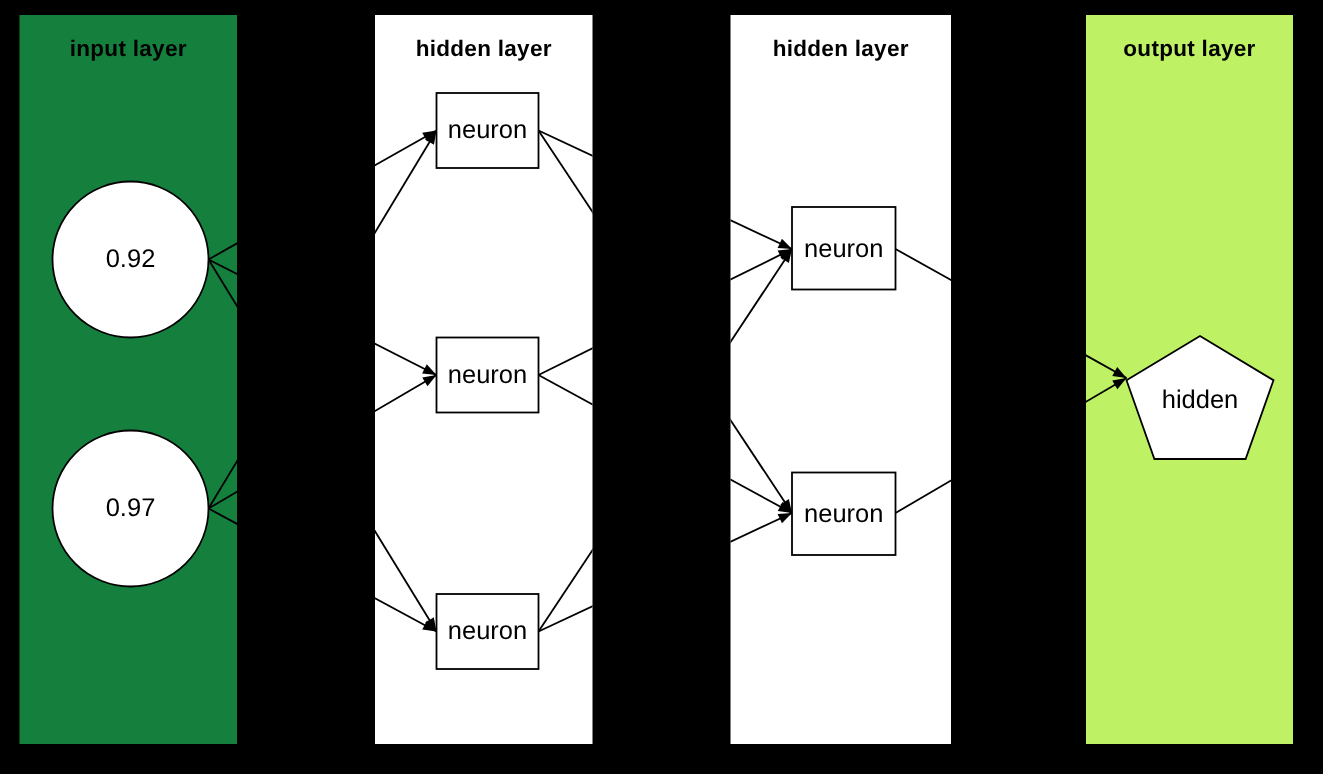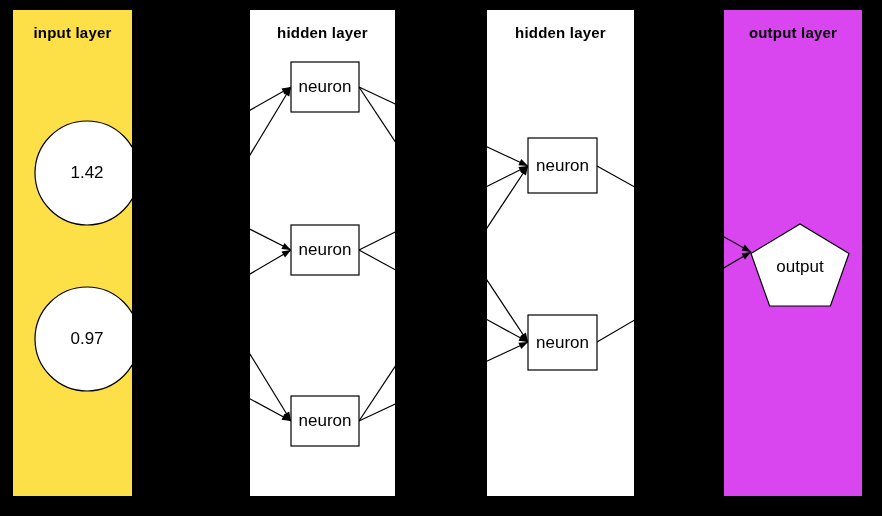--- a/index.html
+++ b/index.html
@@ -42,35 +42,35 @@
     color: #000000;
     text-align: center;
     white-space: nowrap;
     transform: translate(-50%, -50%);
   }
 </style>
 </head>
 <body>
 
 <div id="canvas" style="width: 882px; height: 516px; background: rgb(0, 0, 0);">
-    <div class="layer-panel" style="left: 13px; top: 10px; width: 119px; height: 486px; background: #fde047;">
+    <div class="layer-panel" style="left: 13px; top: 10px; width: 145px; height: 486px; background: #15803d;">
       <svg class="panel-svg" width="145" height="486">
         <g>
           <line x1="126" y1="163" x2="278" y2="77" stroke="#000000" stroke-width="1.2"></line>
           <line x1="126" y1="163" x2="278" y2="240" stroke="#000000" stroke-width="1.2"></line>
           <line x1="126" y1="163" x2="278" y2="411" stroke="#000000" stroke-width="1.2"></line>
           <line x1="126" y1="329" x2="278" y2="77" stroke="#000000" stroke-width="1.2"></line>
           <line x1="126" y1="329" x2="278" y2="240" stroke="#000000" stroke-width="1.2"></line>
           <line x1="126" y1="329" x2="278" y2="411" stroke="#000000" stroke-width="1.2"></line>
         </g>
         <circle cx="74" cy="163" r="52" fill="#ffffff" stroke="#000000" stroke-width="1.2"></circle>
         <circle cx="74" cy="329" r="52" fill="#ffffff" stroke="#000000" stroke-width="1.2"></circle>
       </svg>
       <div class="layer-title" style="top: 14px;">input layer</div>
-      <div class="node-label" style="left: 74px; top: 163px;">1.42</div>
+      <div class="node-label" style="left: 74px; top: 163px;">0.92</div>
       <div class="node-label" style="left: 74px; top: 329px;">0.97</div>
     </div>
     <div class="layer-panel" style="left: 250px; top: 10px; width: 145px; height: 486px; background: rgb(255, 255, 255);">
       <svg class="panel-svg" width="145" height="486">
         <g>
           <line x1="-111" y1="163" x2="41" y2="77" stroke="#000000" stroke-width="1.2"></line>
           <polygon points="41.0,77.0 34.8,84.4 31.5,78.5" fill="#000000"></polygon>
           <line x1="-111" y1="163" x2="41" y2="240" stroke="#000000" stroke-width="1.2"></line>
           <polygon points="41.0,240.0 31.4,239.0 34.5,232.9" fill="#000000"></polygon>
           <line x1="-111" y1="163" x2="41" y2="411" stroke="#000000" stroke-width="1.2"></line>
@@ -115,26 +115,26 @@
           <line x1="110" y1="156" x2="264" y2="242" stroke="#000000" stroke-width="1.2"></line>
           <line x1="110" y1="332" x2="264" y2="242" stroke="#000000" stroke-width="1.2"></line>
         </g>
         <rect x="41" y="128" width="69" height="55" fill="#ffffff" stroke="#000000" stroke-width="1.2"></rect>
         <rect x="41" y="305" width="69" height="55" fill="#ffffff" stroke="#000000" stroke-width="1.2"></rect>
       </svg>
       <div class="layer-title" style="top: 14px;">hidden layer</div>
       <div class="node-label" style="left: 75.5px; top: 155.5px;">neuron</div>
       <div class="node-label" style="left: 75.5px; top: 332.5px;">neuron</div>
     </div>
-    <div class="layer-panel" style="left: 724px; top: 10px; width: 138px; height: 486px; background: #d946ef;">
+    <div class="layer-panel" style="left: 724px; top: 10px; width: 138px; height: 486px; background: #bef264;">
       <svg class="panel-svg" width="138" height="486">
         <g>
           <line x1="-127" y1="156" x2="27" y2="242" stroke="#000000" stroke-width="1.2"></line>
           <polygon points="27.0,242.0 17.5,240.6 20.8,234.6" fill="#000000"></polygon>
           <line x1="-127" y1="332" x2="27" y2="242" stroke="#000000" stroke-width="1.2"></line>
           <polygon points="27.0,242.0 20.9,249.5 17.5,243.6" fill="#000000"></polygon>
         </g>
         <polygon points="27.0,243.5 76.0,214.0 125.0,243.5 106.4,296.0 45.6,296.0" fill="#ffffff" stroke="#000000" stroke-width="1.2"></polygon>
       </svg>
       <div class="layer-title" style="top: 14px;">output layer</div>
-      <div class="node-label" style="left: 76px; top: 257px;">output</div>
+      <div class="node-label" style="left: 76px; top: 257px;">hidden</div>
     </div>
   </div>
 
 </body></html>

